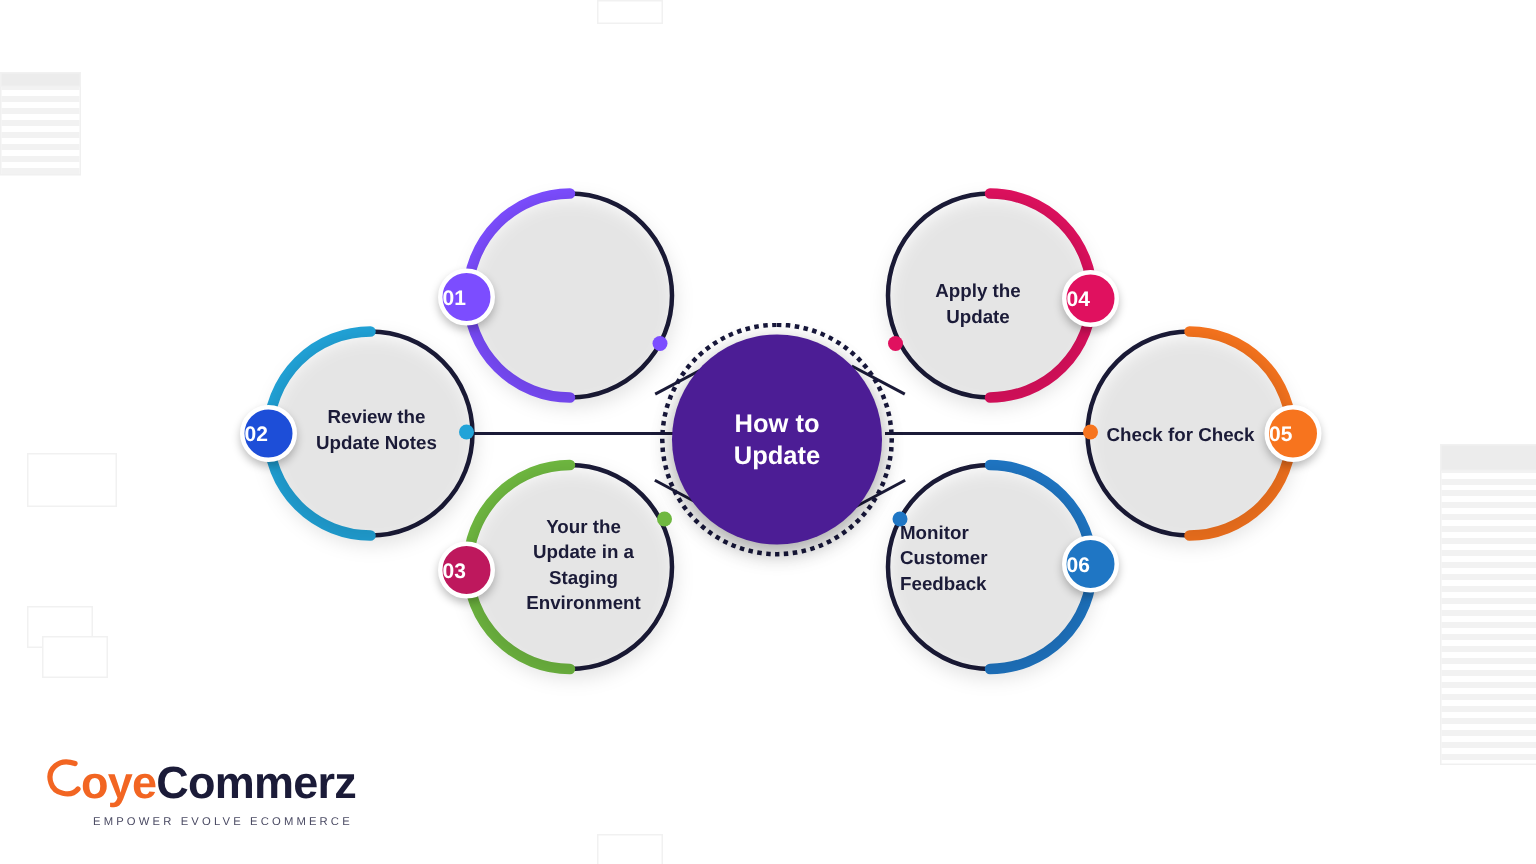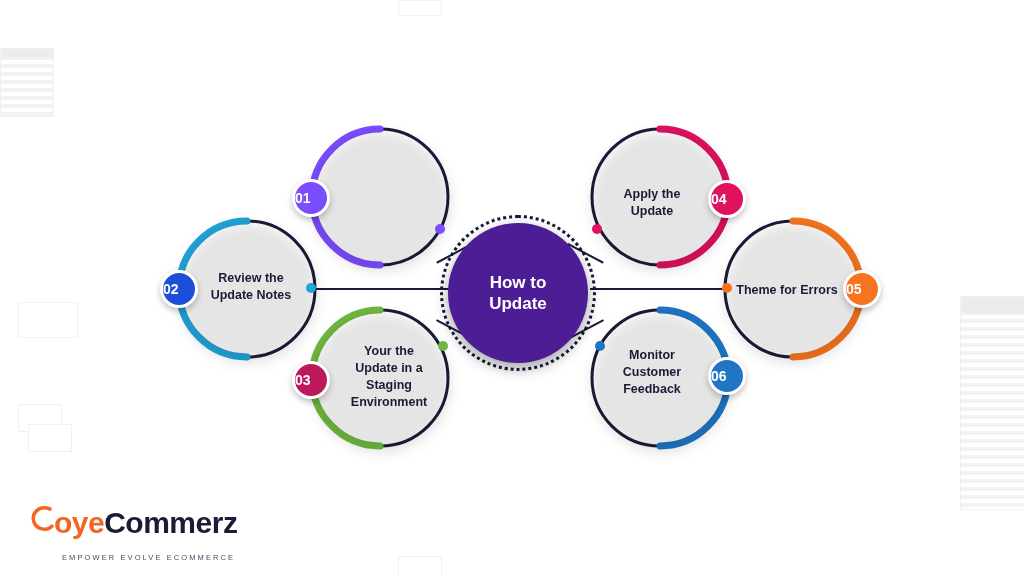--- a/index.html
+++ b/index.html
@@ -56,21 +56,21 @@
   .label{
     position:absolute;color:#1b1b38;font-size:12.5px;font-weight:bold;line-height:1.35;
   }
   .dot{position:absolute;width:10px;height:10px;border-radius:50%;}
   .conn{position:absolute;background:#1b1b38;height:1.5px;}
 
   
   .logo{position:absolute;left:28px;top:508px;}
   .logo-main{font-size:30px;font-weight:bold;color:#1b1b38;letter-spacing:-0.5px;line-height:1;}
   .logo-oye{color:#f26522;}
-  .logo-sub{font-size:7.5px;letter-spacing:2.1px;color:#4a4a63;margin-top:15px;}
+  .logo-sub{font-size:7.5px;letter-spacing:2.1px;color:#4a4a63;margin-top:5px;}
   .logo-swirl{position:absolute;left:2px;top:-4px;}
 </style>
 </head>
 <body>
 
 <div class="stage">
 
   <div class="deco blind-lines" style="left:0px;top:55px;width:52px;height:60px;"></div>
   <div class="deco deco-box" style="left:0px;top:48px;width:52px;height:8px;background:#ececec;"></div>
   <div class="deco deco-box" style="left:18px;top:302px;width:58px;height:34px;"></div>
@@ -165,37 +165,37 @@
         <circle cx="75" cy="75" r="68" fill="none" stroke="#1b1b38" stroke-width="3"></circle>
         <path d="M 75 7 A 68 68 0 0 1 75 143" fill="none" stroke="#f7741e" stroke-width="7" stroke-linecap="round"></path>
       </svg>
     </div>
   </div>
   <div class="badge" style="left:843px;top:270px;background:#f7741e;">
     <span>05</span>
   </div>
   <div class="dot" style="left:722px;top:283px;background:#f7741e;"></div>
   <div class="label" style="left:730px;top:282px;width:114px;text-align:center;">
-    <div>Theme for Errors</div>
+    <div>Check for Check</div>
   </div>
 
   <div class="node" style="left:585px;top:303px;width:150px;height:150px;">
     <div class="ring-shadow" style="width:140px;height:140px;"></div>
     <div class="ring">
       <svg width="150" height="150" viewBox="0 0 150 150">
         <circle cx="75" cy="75" r="68" fill="none" stroke="#1b1b38" stroke-width="3"></circle>
         <path d="M 75 7 A 68 68 0 0 1 75 143" fill="none" stroke="#1f76c4" stroke-width="7" stroke-linecap="round"></path>
       </svg>
     </div>
   </div>
   <div class="badge" style="left:708px;top:357px;background:#1f76c4;">
     <span>06</span>
   </div>
   <div class="dot" style="left:595px;top:341px;background:#1f76c4;"></div>
-  <div class="label" style="left:600px;top:347px;width:104px;text-align:center;">
+  <div class="label" style="left:600px;top:347px;width:104px;text-align:left;">
     <div>Monitor</div>
     <div>Customer</div>
     <div>Feedback</div>
   </div>
 
   <div class="hub-wrap">
     <div class="hub-shadow"></div>
     <div class="hub-dots"></div>
     <div class="hub">
       <div>

